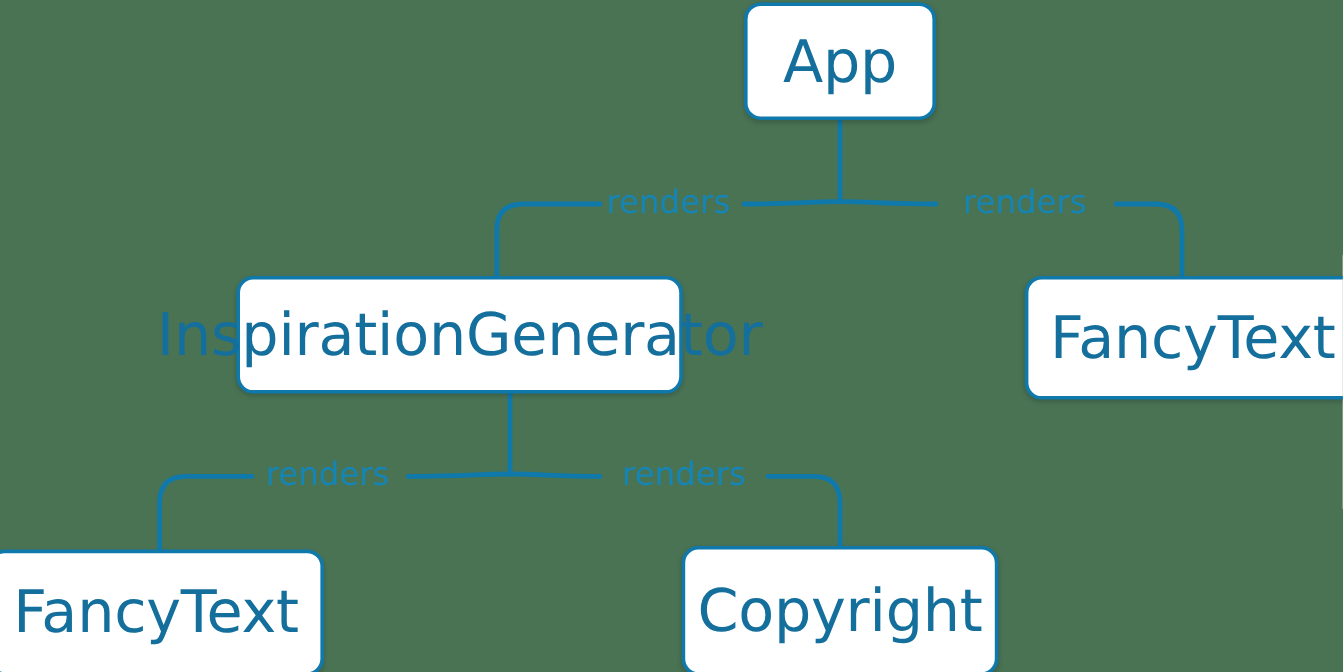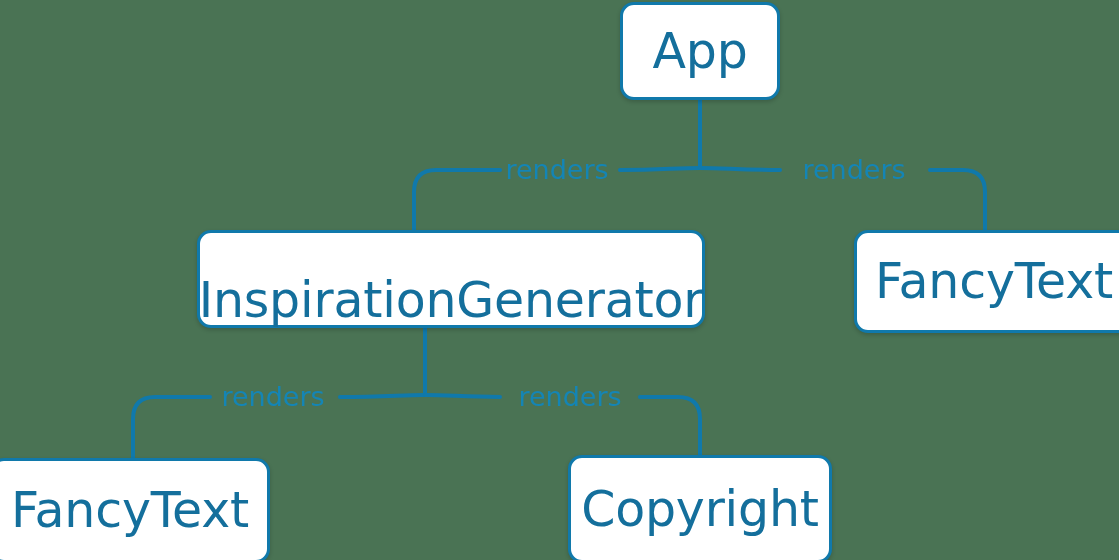--- a/index.html
+++ b/index.html
@@ -32,21 +32,21 @@
     position:absolute;
     color:#1485b5;
     font-size:27px;
     line-height:1;
     white-space:nowrap;
     transform:translate(-50%,-50%);
     text-align:center;
   }
   
   #node-app          {left:620px; top:2px;   width:160px; height:98px;}
-  #node-inspiration  {left:197px; top:230px; width:508px; height:98px;align-items:flex-end;}
+  #node-inspiration  {left:197px; top:230px; width:372px; height:98px;}
   #node-fancytext-r  {left:854px; top:230px; width:280px; height:103px;}
   #node-fancytext-b  {left:-10px; top:458px; width:280px; height:105px;}
   #node-copyright    {left:568px; top:455px; width:264px; height:108px;}
 </style>
 </head>
 <body>
 
 <div id="diagram">
 
   <svg id="edges" viewBox="0 0 1119 560" xmlns="http://www.w3.org/2000/svg">

